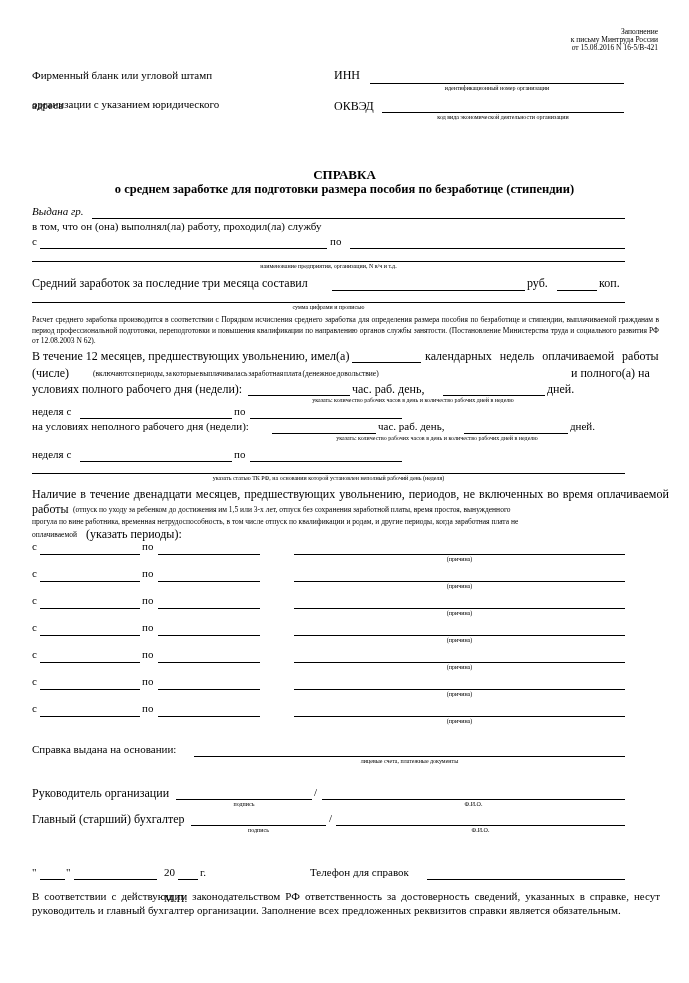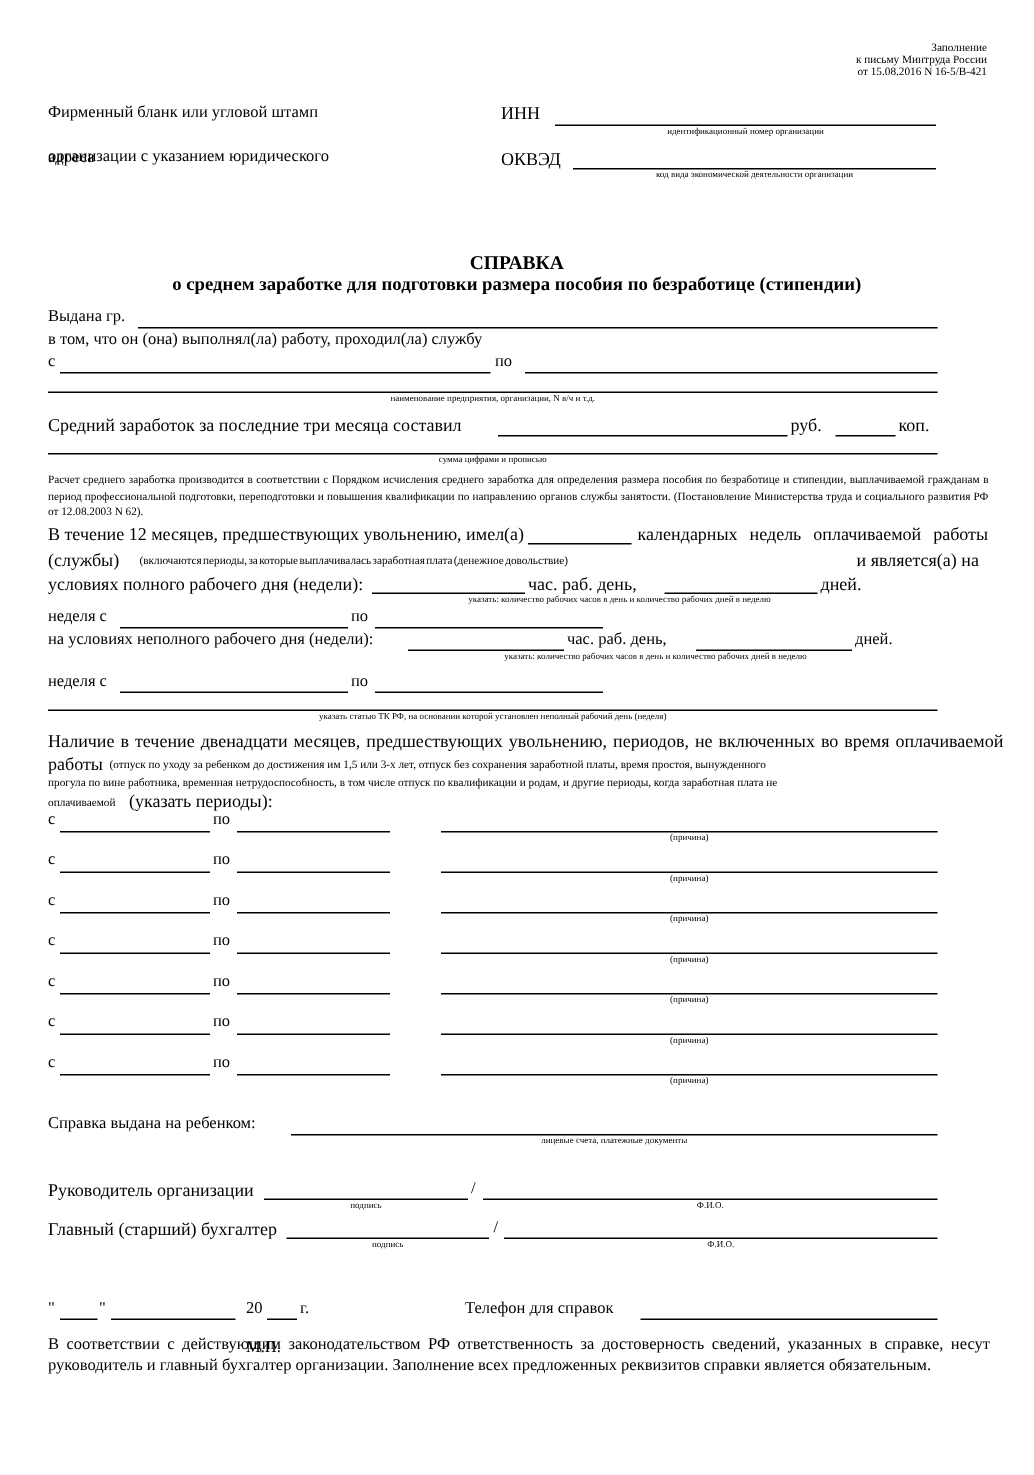--- a/index.html
+++ b/index.html
@@ -36,21 +36,21 @@
 <div class="cap" style="left:370px; top:85px; width:254px;">идентификационный   номер  организации</div>
 
 <div class="abs t12" style="left:334px; top:99px;">ОКВЭД</div>
 <input class="field" style="left: 382px; top: 98px; width: 242px;" value="">
 <div class="line" style="left:382px; top:112px; width:242px;"></div>
 <div class="cap" style="left:382px; top:114px; width:242px;">код  вида  экономической  деятельности организации</div>
 
 <div class="abs bold center" style="left:0; width:689px; top:167px; font-size:13px; line-height:15px;">СПРАВКА</div>
 <div class="abs bold center" style="left:0; width:689px; top:182px; font-size:12.5px; line-height:15px;">о среднем заработке для подготовки размера пособия по безработице (стипендии)</div>
 
-<div class="abs t11" style="left:32px; top:205px;">Выдана гр.</div>
+<div class="abs t11" style="left:32px; top:205px;font-style:italic;">Выдана гр.</div>
 <input class="field" style="left: 92px; top: 204px; width: 533px;" value="">
 <div class="line" style="left:92px; top:218px; width:533px;"></div>
 
 <div class="abs t11" style="left:32px; top:220px;">в том, что он (она) выполнял(ла) работу, проходил(ла) службу</div>
 
 <div class="abs t11" style="left:32px; top:235px;">с</div>
 <input class="field" style="left: 40px; top: 234px; width: 287px;" value="">
 <div class="line" style="left:40px; top:248px; width:287px;"></div>
 <div class="abs t11" style="left:330px; top:235px;">по</div>
 <input class="field" style="left: 350px; top: 234px; width: 275px;" value="">
@@ -70,23 +70,23 @@
 <div class="line" style="left:32px; top:302px; width:593px;"></div>
 <div class="cap" style="left:32px; top:304px; width:593px;">сумма цифрами  и прописью</div>
 
 <div class="para t8" style="left:32px; top:315px; width:627px; line-height:10.5px;">Расчет среднего  заработка производится в соответствии с Порядком исчисления среднего заработка для определения размера пособия  по безработице и стипендии,  выплачиваемой гражданам в период профессиональной подготовки, переподготовки и повышения  квалификации по направлению  органов службы занятости. (Постановление Министерства труда и социального развития РФ  от 12.08.2003 N 62).</div>
 
 <div class="abs t12" style="left:32px; top:349px;">В течение  12 месяцев, предшествующих  увольнению, имел(а)</div>
 <input class="field" style="left: 352px; top: 348px; width: 69px;">
 <div class="line" style="left:352px; top:362px; width:69px;"></div>
 <div class="abs t12" style="left:425px; top:349px; word-spacing:5px;">календарных  недель  оплачиваемой  работы</div>
 
-<div class="abs t12" style="left:32px; top:366px;">(службы)</div>
+<div class="abs t12" style="left:32px; top:366px;">(числе)</div>
 <div class="abs t8" style="left:93px; top:369px; word-spacing:-1px;">(включаются   периоды,   за   которые   выплачивалась   заработная   плата   (денежное   довольствие)</div>
-<div class="abs t12" style="left:571px; top:366px;">и   является(а)   на</div>
+<div class="abs t12" style="left:571px; top:366px;">и   полного(а)   на</div>
 
 <div class="abs t12" style="left:32px; top:382px;">условиях полного рабочего  дня (недели):</div>
 <input class="field" style="left: 248px; top: 381px; width: 102px;">
 <div class="line" style="left:248px; top:395px; width:102px;"></div>
 <div class="abs t12" style="left:352px; top:382px;">час. раб. день,</div>
 <input class="field" style="left: 443px; top: 381px; width: 102px;">
 <div class="line" style="left:443px; top:395px; width:102px;"></div>
 <div class="abs t12" style="left:547px; top:382px;">дней.</div>
 <div class="cap" style="left:248px; top:397px; width:330px;">указать: количество рабочих  часов в день и количество рабочих дней в неделю</div>
 
@@ -182,21 +182,21 @@
     <input class="field" style="left: 40px; top: 702px; width: 100px;" value="">
     <div class="line" style="left:40px; top:716px; width:100px;"></div>
     <div class="abs t11" style="left:142px; top:702px;">по</div>
     <input class="field" style="left: 158px; top: 702px; width: 102px;" value="">
     <div class="line" style="left:158px; top:716px; width:102px;"></div>
     <input class="field" style="left: 294px; top: 702px; width: 331px;" value="">
     <div class="line" style="left:294px; top:716px; width:331px;"></div>
     <div class="cap" style="left:294px; top:718px; width:331px;">(причина)</div>
   </div>
 
-<div class="abs t11" style="left:32px; top:743px;">Справка выдана на ребенком:</div>
+<div class="abs t11" style="left:32px; top:743px;">Справка выдана на основании:</div>
 <input class="field" style="left: 194px; top: 742px; width: 431px;" value="">
 <div class="line" style="left:194px; top:756px; width:431px;"></div>
 <div class="cap" style="left:194px; top:758px; width:431px;">лицевые  счета, платежные документы</div>
 
 <div class="abs t12" style="left:32px; top:786px;">Руководитель организации</div>
 <input class="field" style="left: 176px; top: 785px; width: 136px;">
 <div class="line" style="left:176px; top:799px; width:136px;"></div>
 <div class="cap" style="left:176px; top:801px; width:136px;">подпись</div>
 <div class="abs t11" style="left:314px; top:786px;">/</div>
 <input class="field" style="left: 322px; top: 785px; width: 303px;">

